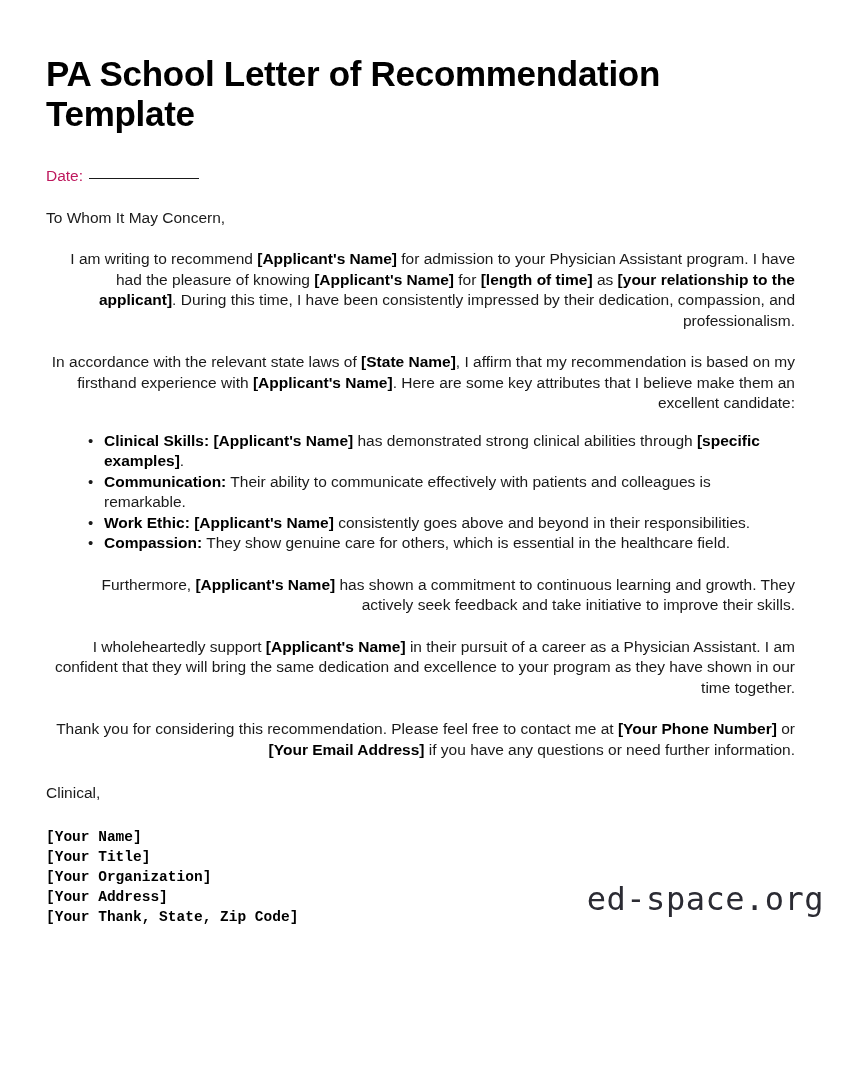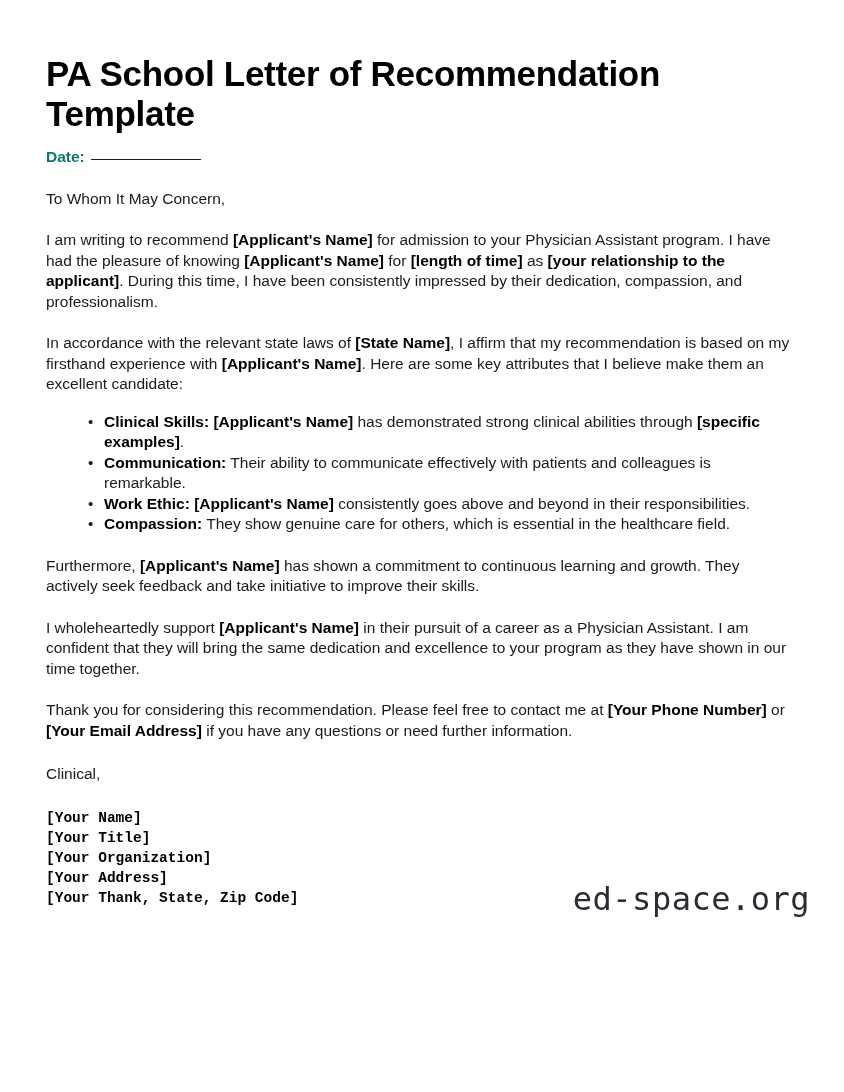--- a/index.html
+++ b/index.html
@@ -34,26 +34,25 @@
     font-size: 35px;
     line-height: 40px;
     letter-spacing: -0.3px;
     color: #000000;
     margin: 0 0 0 0;
     padding-top: 8px;
     max-width: 720px;
   }
 
   .date-line {
-    margin-top: 13px;
+    margin-top: 32px;
     font-size: 15.5px;
     line-height: 20px;
-    color: #0f766e;
+    color: #be185d;
     white-space: nowrap;
-    font-weight: bold;
   }
   .date-blank {
     display: inline-block;
     width: 110px;
     border-bottom: 1.6px solid #1a1a1a;
     margin-left: 6px;
     vertical-align: 2px;
     height: 0;
   }
 
@@ -61,21 +60,21 @@
     margin-top: 22px;
     font-size: 15.5px;
     line-height: 20px;
   }
 
   p.body-para {
     margin: 21px 0 0 0;
     font-size: 15.5px;
     line-height: 20.5px;
     max-width: 752px;
-    text-align: left;
+    text-align: right;
   }
 
   p.body-para b,
   li b {
     font-weight: bold;
     color: #000000;
   }
 
   ul.attributes {
     margin: 17px 0 0 0;
@@ -113,21 +112,21 @@
     font-size: 14.5px;
     line-height: 20px;
     color: #000000;
   }
   .signature-block div {
     white-space: nowrap;
   }
 
   .watermark {
     position: absolute;
-    right: 34px;
+    right: 20px;
     bottom: 18px;
     font-family: "DejaVu Sans Mono", "Liberation Mono", monospace;
     font-size: 32px;
     line-height: 38px;
     letter-spacing: 0.5px;
     color: #2b2b33;
     white-space: nowrap;
   }
 </style>
 </head>

